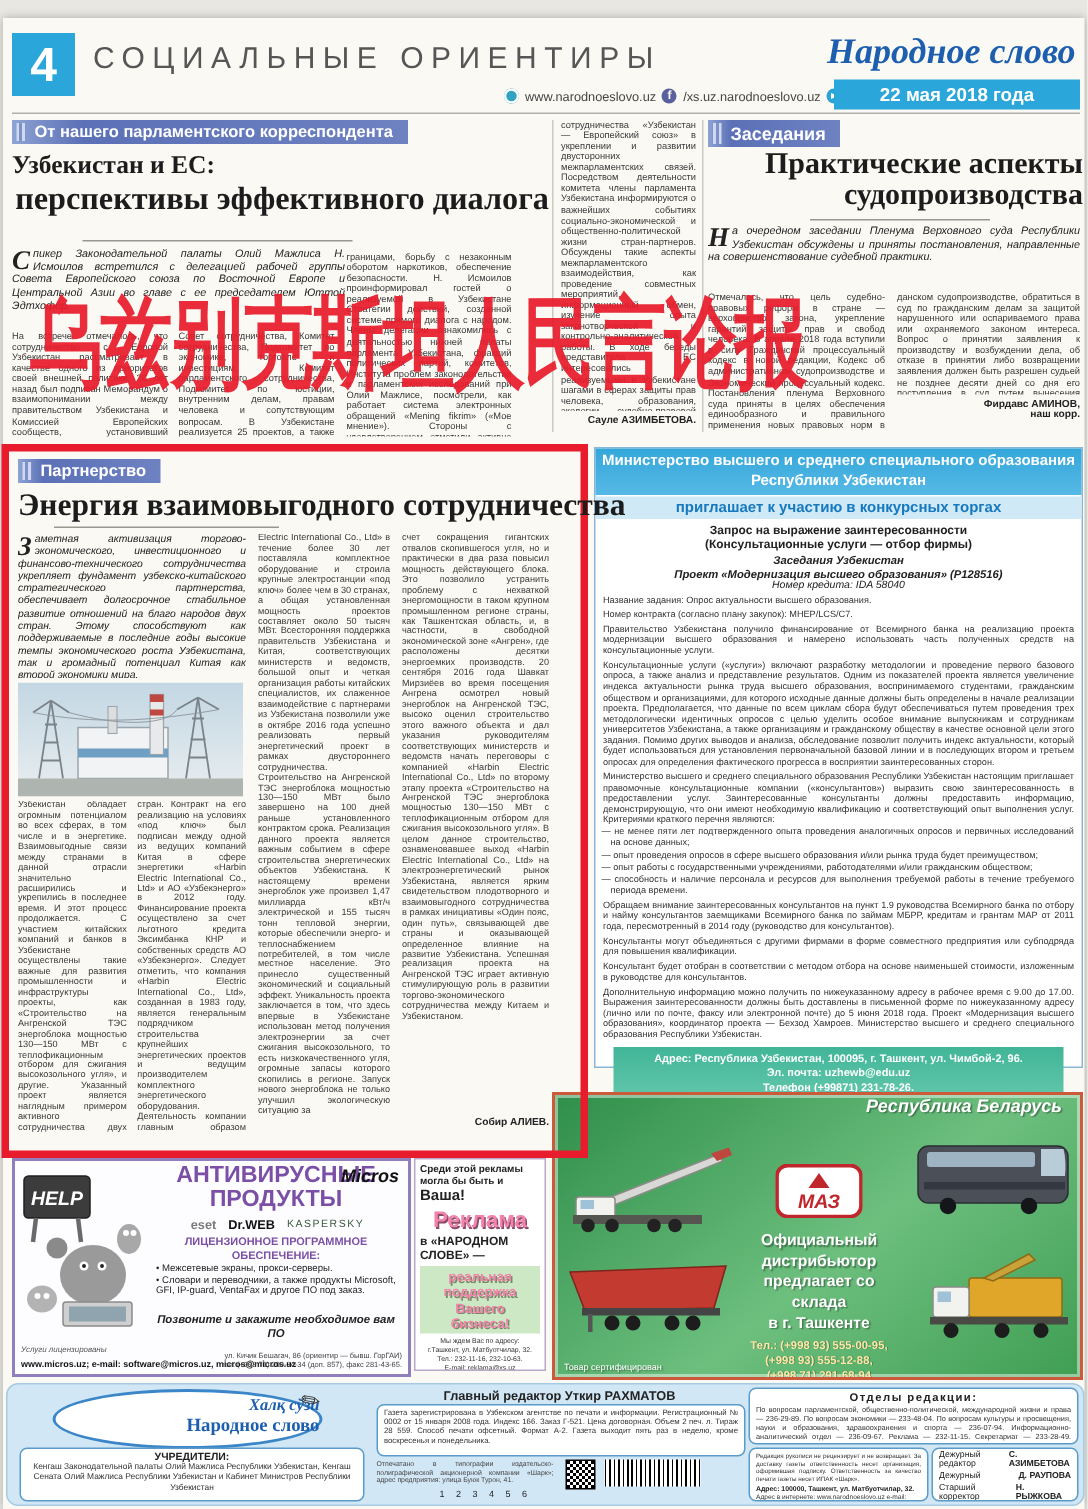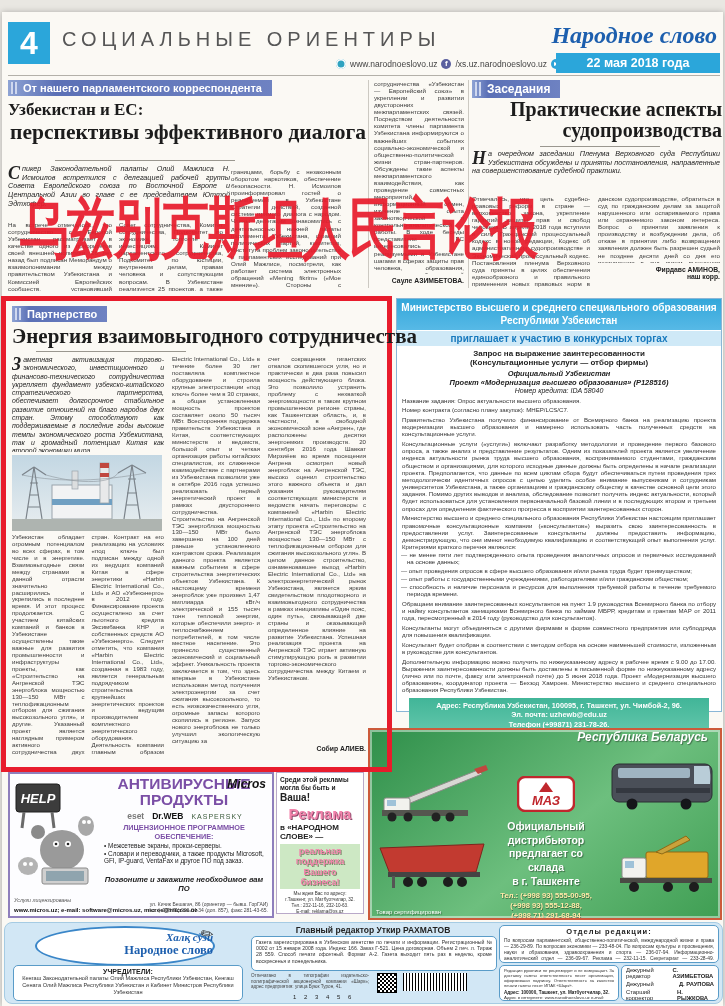--- a/index.html
+++ b/index.html
@@ -117,21 +117,21 @@
 <div class="abs sm" style="left:374px;top:80px;width:90px;height:194px;">сотрудничества «Узбекистан — Европейский союз» в укреплении и развитии двусторонних межпарламентских связей. Посредством деятельности комитета члены парламента Узбекистана информируются о важнейших событиях социально-экономической и общественно-политической жизни стран-партнеров. Обсуждены такие аспекты межпарламентского взаимодействия, как проведение совместных мероприятий, информационный обмен, изучение опыта законотворческой и контрольно-аналитической работы. В ходе беседы представители ЕС интересовались реализуемыми в Узбекистане шагами в сферах защиты прав человека, образования, экологии, судебно-правовой системе, укреплении межрегионального сотрудничества с соседними странами. В программе пребывания — встречи в министерствах и ведомствах, внешней торговли, Сенате Олий Мажлиса, Национальном центре по правам человека.</div>
 <div class="abs sig" style="left:374px;top:277px;width:90px;">Сауле АЗИМБЕТОВА.</div>
 
 <div class="abs rubric" style="left:472px;top:80px;font-size:12px;">
     <span>Заседания</span>
   </div>
 <div class="abs serif headline" style="left:472px;top:99px;font-size:20px;width:250px;line-height:1.05;">Практические аспекты судопроизводства</div>
 <div class="abs" style="left:540px;top:146px;width:120px;">
     <div class="leadrule"></div>
   </div>
-<div class="abs lead" style="left:472px;top:150px;width:248px;height:42px;"><span class="dropcap">Н</span><span>а очередном заседании Пленума Верховного суда Республики Узбекистана обсуждены и приняты постановления, направленные на совершенствование судебной практики.</span></div>
+<div class="abs lead" style="left:472px;top:150px;width:248px;height:42px;"><span class="dropcap">Н</span><span>а очередном заседании Пленума Верховного суда Республики Узбекистан обсуждены и приняты постановления, направленные на совершенствование судебной практики.</span></div>
 <div class="abs sm" style="left:472px;top:195px;width:118px;height:92px;">Отмечалось, что цель судебно-правовых реформ в стране — верховенство закона, укрепление гарантий защиты прав и свобод человека. В апреле 2018 года вступили в силу Гражданский процессуальный кодекс в новой редакции, Кодекс об административном судопроизводстве и Экономический процессуальный кодекс. Постановления пленума Верховного суда приняты в целях обеспечения единообразного и правильного применения новых правовых норм в судах. Так, в постановлении «О некоторых вопросах применения судом первой инстанции норм гражданского процессуального законодательства» закреплено, что заинтересованное лицо вправе в порядке, установленном законодательством о граж-</div>
 <div class="abs sm" style="left:598px;top:195px;width:122px;height:68px;">данском судопроизводстве, обратиться в суд по гражданским делам за защитой нарушенного или оспариваемого права или охраняемого законом интереса. Вопрос о принятии заявления к производству и возбуждении дела, об отказе в принятии либо возвращении заявления должен быть разрешен судьей не позднее десяти дней со дня его поступления в суд путем вынесения соответствующего определения. Принят и ряд других постановлений, направленных на улучшение качества судопроизводства, обеспечение вынесения по каждому делу законного и обоснованного решения.</div>
 <div class="abs sig" style="left:598px;top:266px;width:122px;">
     <div>Фирдавс АМИНОВ,</div>
     <div>наш корр.</div>
   </div>
 
 <div class="abs partnerbox">
   <div class="abs rubric" style="left:6px;top:5px;font-size:11px;">
       <span>Партнерство</span>
@@ -166,21 +166,21 @@
   <div class="abs sm" style="left:166px;top:55px;width:88px;height:400px;font-size:6.1px;">Electric International Co., Ltd» в течение более 30 лет поставляла комплектное оборудование и строила крупные электростанции «под ключ» более чем в 30 странах, а общая установленная мощность проектов составляет около 50 тысяч МВт. Всесторонняя поддержка правительств Узбекистана и Китая, соответствующих министерств и ведомств, большой опыт и четкая организация работы китайских специалистов, их слаженное взаимодействие с партнерами из Узбекистана позволили уже в октябре 2016 года успешно реализовать первый энергетический проект в рамках двустороннего сотрудничества. Строительство на Ангренской ТЭС энергоблока мощностью 130—150 МВт было завершено на 100 дней раньше установленного контрактом срока. Реализация данного проекта является важным событием в сфере строительства энергетических объектов Узбекистана. К настоящему времени энергоблок уже произвел 1,47 миллиарда кВт/ч электрической и 155 тысяч тонн тепловой энергии, которые обеспечили энерго- и теплоснабжением потребителей, в том числе местное население. Это принесло существенный экономический и социальный эффект. Уникальность проекта заключается в том, что здесь впервые в Узбекистане использован метод получения электроэнергии за счет сжигания высокозольного, то есть низкокачественного угля, огромные запасы которого скопились в регионе. Запуск нового энергоблока не только улучшил экологическую ситуацию за</div>
   <div class="abs sm" style="left:262px;top:55px;width:98px;height:384px;font-size:6.1px;">счет сокращения гигантских отвалов скопившегося угля, но и практически в два раза повысил мощность действующего блока. Это позволило устранить проблему с нехваткой энергомощности в таком крупном промышленном регионе страны, как Ташкентская область, и, в частности, в свободной экономической зоне «Ангрен», где расположены десятки энергоемких производств. 20 сентября 2016 года Шавкат Мирзиёев во время посещения Ангрена осмотрел новый энергоблок на Ангренской ТЭС, высоко оценил строительство этого важного объекта и дал указания руководителям соответствующих министерств и ведомств начать переговоры с компанией «Harbin Electric International Co., Ltd» по второму этапу проекта «Строительство на Ангренской ТЭС энергоблока мощностью 130—150 МВт с теплофикационным отбором для сжигания высокозольного угля». В целом данное строительство, ознаменовавшее выход «Harbin Electric International Co., Ltd» на электроэнергетический рынок Узбекистана, является ярким свидетельством плодотворного и взаимовыгодного сотрудничества в рамках инициативы «Один пояс, один путь», связывающей две страны и оказывающей определенное влияние на развитие Узбекистана. Успешная реализация проекта на Ангренской ТЭС играет активную стимулирующую роль в развитии торгово-экономического сотрудничества между Китаем и Узбекистаном.</div>
   <div class="abs sig" style="left:262px;top:444px;width:98px;">Собир АЛИЕВ.</div>
 </div>
 
 <div class="abs ministry">
   <div class="minhead"><span>Министерство высшего и среднего специального образования</span><br><span>Республики Узбекистан</span></div>
   <div class="mininvite">приглашает к участию в конкурсных торгах</div>
   <div class="minc" style="font-size:8px;margin-top:3px;">Запрос на выражение заинтересованности</div>
   <div class="minc" style="font-size:8px;">(Консультационные услуги — отбор фирмы)</div>
-  <div class="minc" style="font-size:7.5px;font-style:italic;margin-top:2px;">Официальный Узбекистан</div>
+  <div class="minc" style="font-size:7.5px;font-style:italic;margin-top:2px;">Заседания Узбекистан</div>
   <div class="minc" style="font-size:7.5px;font-style:italic;">Проект «Модернизация высшего образования» (P128516)</div>
   <div class="minc" style="font-size:7px;font-style:italic;font-weight:normal;">Номер кредита: IDA 58040</div>
   <div class="minp">Название задания: Опрос актуальности высшего образования.</div>
   <div class="minp">Номер контракта (согласно плану закупок): MHEP/LCS/C7.</div>
   <div class="minp">Правительство Узбекистана получило финансирование от Всемирного банка на реализацию проекта модернизации высшего образования и намерено использовать часть полученных средств на консультационные услуги.</div>
   <div class="minp">Консультационные услуги («услуги») включают разработку методологии и проведение первого базового опроса, а также анализ и представление результатов. Одним из показателей проекта является увеличение индекса актуальности рынка труда высшего образования, воспринимаемого студентами, гражданским обществом и организациями, для которого исходные данные должны быть определены в начале реализации проекта. Предполагается, что данные по всем циклам сбора будут обеспечиваться путем проведения трех методологически идентичных опросов с целью уделить особое внимание выпускникам и сотрудникам университетов Узбекистана, а также организациям и гражданскому обществу в качестве основной цели этого задания. Помимо других выводов и анализа, обследование позволит получить индекс актуальности, который будет использоваться для установления первоначальной базовой линии и в последующих втором и третьем опросах для определения фактического прогресса в восприятии заинтересованных сторон.</div>
   <div class="minp">Министерство высшего и среднего специального образования Республики Узбекистан настоящим приглашает правомочные консультационные компании («консультантов») выразить свою заинтересованность в предоставлении услуг. Заинтересованные консультанты должны предоставить информацию, демонстрирующую, что они имеют необходимую квалификацию и соответствующий опыт выполнения услуг. Критериями краткого перечня являются:</div>
   <div class="mincrit">— не менее пяти лет подтвержденного опыта проведения аналогичных опросов и первичных исследований на основе данных;</div>
   <div class="mincrit">— опыт проведения опросов в сфере высшего образования и/или рынка труда будет преимуществом;</div>
   <div class="mincrit">— опыт работы с государственными учреждениями, работодателями и/или гражданским обществом;</div>

